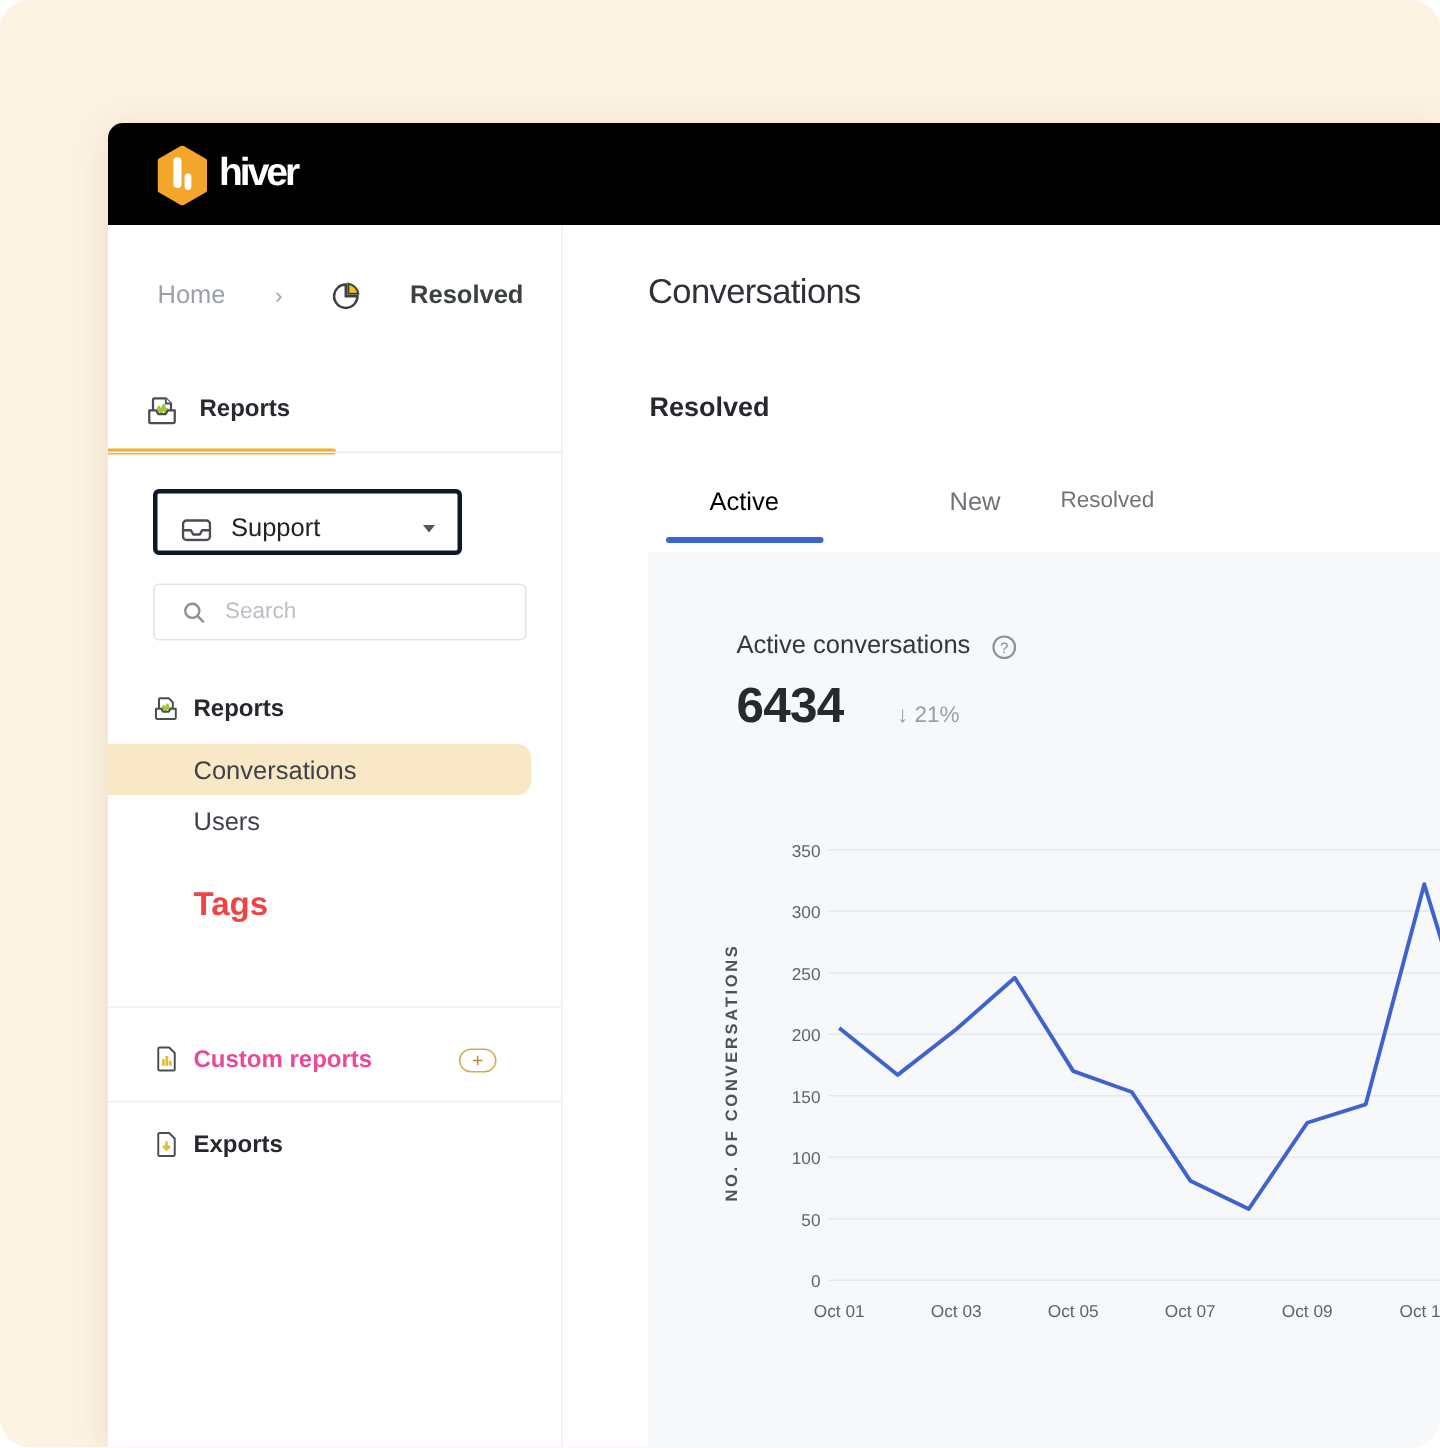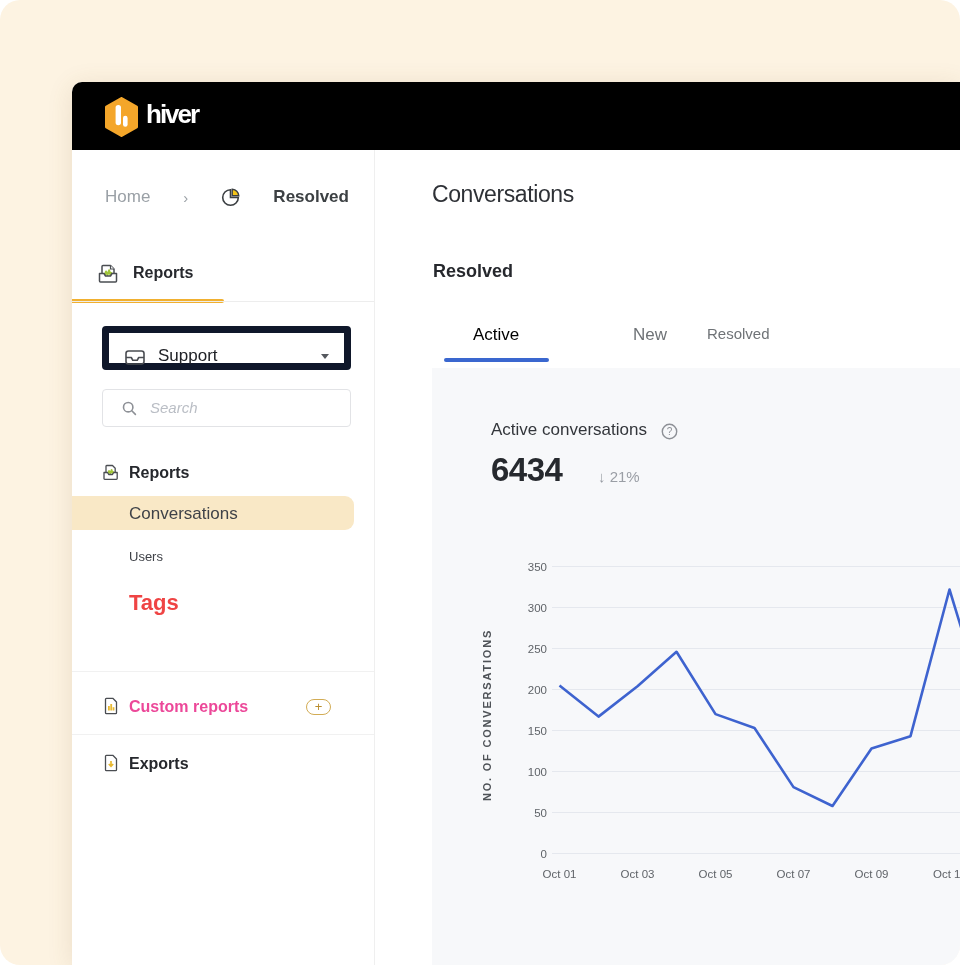--- a/index.html
+++ b/index.html
@@ -11,30 +11,30 @@
   .logotext{position:absolute;left:74px;top:19px;color:#ffffff;font-size:26px;line-height:26px;font-weight:700;letter-spacing:-2px;}
   .crumb{position:absolute;left:33px;top:104px;height:22px;display:flex;align-items:center;gap:24px;}
   .crumb .home{color:#9aa0a6;font-size:17px;}
   .crumb .sep{color:#9aa0a6;font-size:15px;margin:0 9px 0 9px;}
   .crumb .an{color:#3c4043;font-size:17px;font-weight:700;margin-left:9px;}
   .rtab-ic{position:absolute;left:25px;top:181px;}
   .rtab-tx{position:absolute;left:61px;top:182px;font-size:16px;font-weight:600;color:#27292e;}
   .ybar{position:absolute;left:0;top:217px;width:152px;height:4px;background:#f1b02f;border-radius:0 3px 3px 0;}
   .tabline{position:absolute;left:0;top:219px;width:302px;height:1px;background:#ededed;}
   .sideline{position:absolute;left:302px;top:68px;width:1px;height:815px;background:#efefef;}
-  .selbox{position:absolute;left:30px;top:244px;width:249px;height:44px;border:7px solid #0f172a;border-radius:4px;background:#fff;}
+  .selbox{position:absolute;left:30px;top:244px;width:206px;height:44px;border:3px solid #0f172a;border-radius:4px;background:#fff;}
   .selbox .tx{position:absolute;left:49px;top:14px;font-size:17px;line-height:17px;font-weight:500;color:#202227;}
   .selbox .caret{position:absolute;right:15px;top:21px;width:0;height:0;border-left:4.5px solid transparent;border-right:4.5px solid transparent;border-top:5.5px solid #55585e;}
-  .srchbox{position:absolute;left:30px;top:307px;width:249px;height:38px;border:1px solid #e2e3e6;border-radius:4px;background:#fff;font-style:italic;}
+  .srchbox{position:absolute;left:30px;top:307px;width:249px;height:38px;border:1px solid #e2e3e6;border-radius:4px;background:#fff;}
   .srchbox .tx{position:absolute;left:47px;top:9px;font-size:15px;color:#babec5;}
   .nav-rep-ic{position:absolute;left:30px;top:382px;}
   .nav-rep{position:absolute;left:57px;top:382px;font-size:16px;font-weight:600;color:#26282d;}
   .pill{position:absolute;left:0;top:414px;width:282px;height:34px;background:#f9e8c6;border-radius:0 9px 9px 0;}
   .nav-conv{position:absolute;left:57px;top:422px;font-size:17px;color:#3f4248;}
-  .nav-users{position:absolute;left:57px;top:467px;font-size:13px;color:#3f4248;}
+  .nav-users{position:absolute;left:57px;top:456px;font-size:17px;color:#3f4248;}
   .nav-tags{position:absolute;left:57px;top:508px;font-size:22px;color:#ef4444;font-weight:bold;}
   .div1{position:absolute;left:0;top:589px;width:302px;height:1px;background:#f1f1f1;}
   .div2{position:absolute;left:0;top:652px;width:302px;height:1px;background:#f1f1f1;}
   .cr-ic{position:absolute;left:32px;top:615px;}
   .cr-tx{position:absolute;left:57px;top:616px;font-size:16px;font-weight:600;color:#ec4899;}
   .plus{position:absolute;left:234px;top:617px;width:25px;height:16px;border:1px solid #d2ac55;border-radius:8px;color:#b98d2f;font-size:13px;text-align:center;line-height:14px;}
   .ex-ic{position:absolute;left:32px;top:672px;}
   .ex-tx{position:absolute;left:57px;top:673px;font-size:16px;font-weight:600;color:#26282d;}
   .title{position:absolute;left:360px;top:99px;font-size:23px;letter-spacing:-0.4px;font-weight:500;color:#2e3136;}
   .workload{position:absolute;left:361px;top:179px;font-size:18px;font-weight:600;color:#26282d;}

